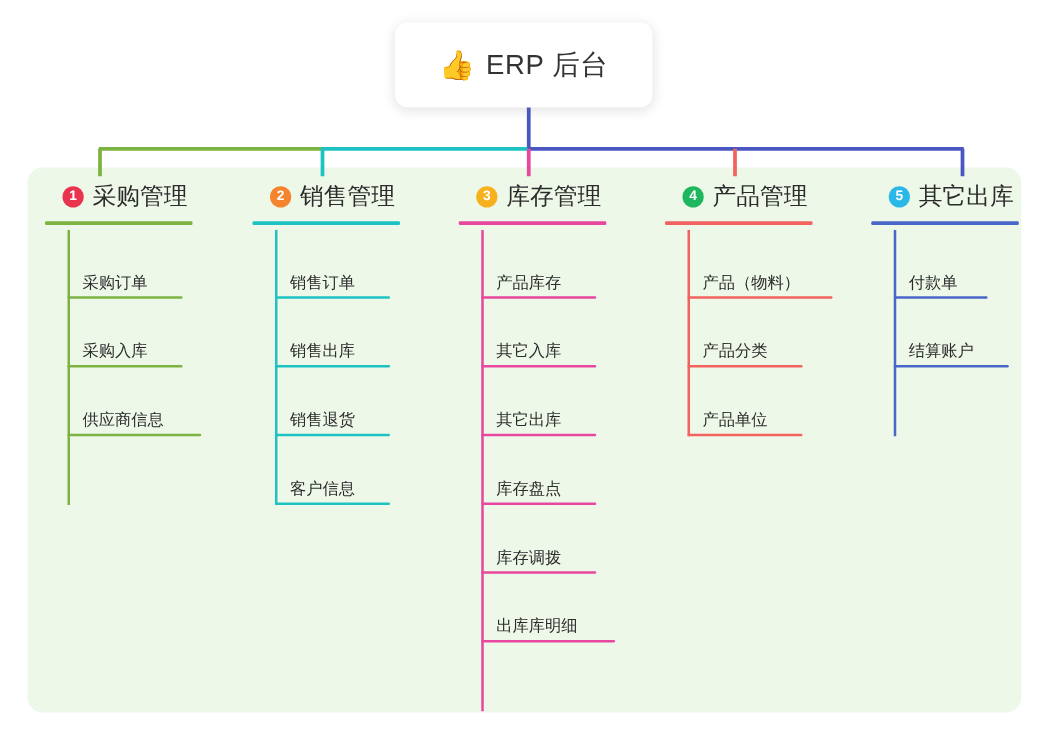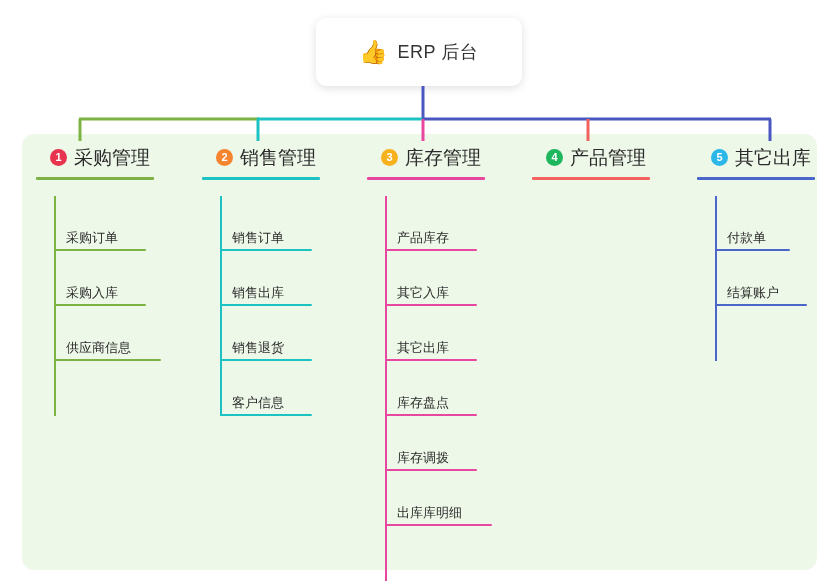--- a/index.html
+++ b/index.html
@@ -18,21 +18,21 @@
     position:absolute;
     left:316px;top:18px;
     width:206px;height:68px;
     background:#ffffff;
     border-radius:10px;
     box-shadow:0 2px 10px rgba(0,0,0,.13);
     display:flex;align-items:center;justify-content:center;
     box-sizing:border-box;
   }
   .title-text{
-    font-size:18px;
+    font-size:22px;
     color:#333333;
     letter-spacing:.5px;
     white-space:nowrap;
     line-height:1;
   }
   .title-emoji{
     font-size:23px;
     margin-right:9px;
     line-height:1;
     display:inline-block;
@@ -82,21 +82,21 @@
     color:#2b2b2b;
     line-height:1;
   }
   .head-rule{
     height:3px;
     margin-top:8px;
     border-radius:1px;
   }
   .items{
     position:relative;
-    margin-top:16px;
+    margin-top:4px;
   }
   .spine{
     position:absolute;
     left:18px;top:0;
     width:2px;
   }
   .item{
     position:relative;
     height:55px;
   }
@@ -225,20 +225,35 @@
             <div class="item-rule" style="background: rgb(232, 71, 159); width: 107px;"></div>
           </div>
         </div>
       </div>
       <div class="column" style="left: 532px;">
         <div class="col-head">
           <span class="badge" style="background: rgb(30, 183, 94);">4</span>
           <span class="col-title">产品管理</span>
         </div>
         <div class="head-rule" style="background: rgb(242, 99, 95); width: 118px;"></div>
+        <div class="items">
+          <div class="spine" style="background: rgb(242, 99, 95); height: 165px;"></div>
+          <div class="item">
+            <span class="item-label">产品（物料）</span>
+            <div class="item-rule" style="background: rgb(242, 99, 95); width: 116px;"></div>
+          </div>
+          <div class="item">
+            <span class="item-label">产品分类</span>
+            <div class="item-rule" style="background: rgb(242, 99, 95); width: 92px;"></div>
+          </div>
+          <div class="item">
+            <span class="item-label">产品单位</span>
+            <div class="item-rule" style="background: rgb(242, 99, 95); width: 92px;"></div>
+          </div>
+        </div>
       </div>
       <div class="column" style="left: 697px;">
         <div class="col-head">
           <span class="badge" style="background: rgb(43, 184, 232);">5</span>
           <span class="col-title">其它出库</span>
         </div>
         <div class="head-rule" style="background: rgb(74, 102, 200); width: 118px;"></div>
         <div class="items">
           <div class="spine" style="background: rgb(74, 102, 200); height: 165px;"></div>
           <div class="item">

